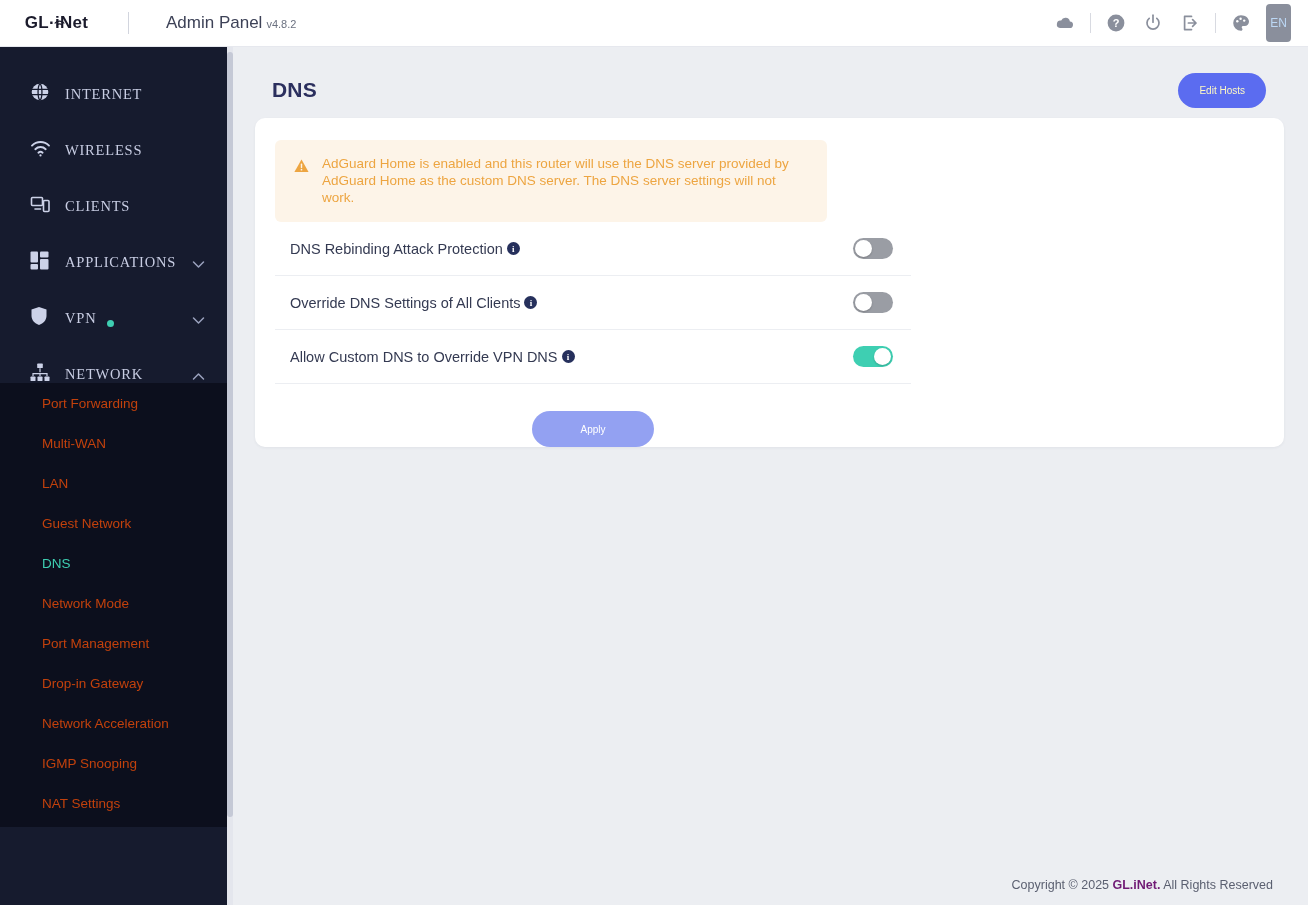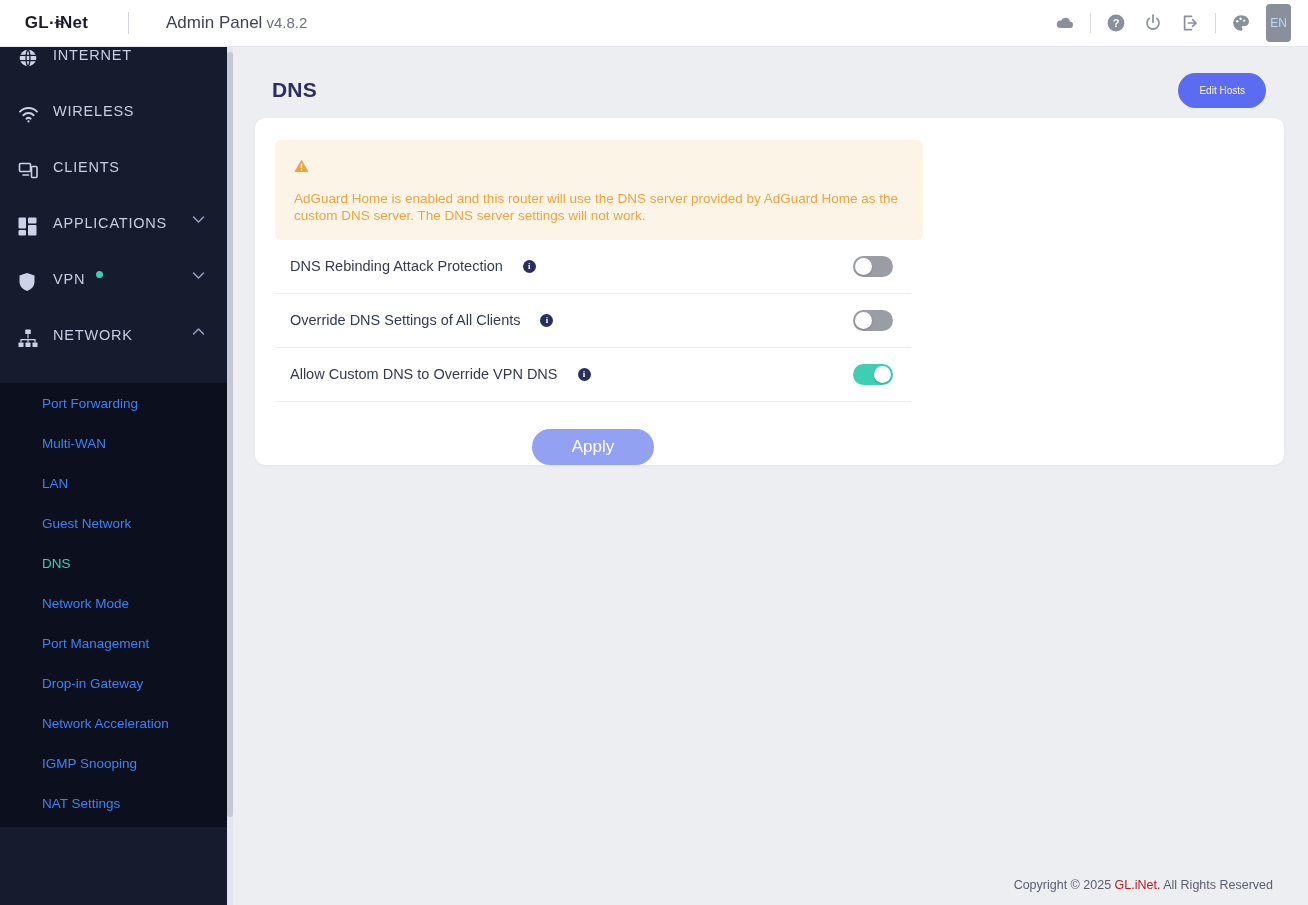--- a/index.html
+++ b/index.html
@@ -32,21 +32,21 @@
     font-size: 11px; color: #1b1b2c;
   }
   .brand-divider {
     width: 1px; height: 22px; background: #d2d5de; margin: 0 0 0 5px;
   }
   .app-title {
     margin-left: 27px;
     font-size: 17px; color: #3d4257; font-weight: 400;
   }
   .app-version {
-    font-size: 15px; color: #6b7180; margin-left: 4px;
+    font-size: 11px; color: #6b7180; margin-left: 4px;
   }
   .header-right {
     margin-left: auto; display: flex; align-items: center;
     gap: 13px; padding-right: 17px;
   }
   .hicon {
     width: 24px; height: 24px; display: flex;
     align-items: center; justify-content: center;
     color: #8a8f9c; cursor: pointer;
   }
@@ -61,22 +61,22 @@
 
   
   .sidebar {
     position: absolute; top: 47px; left: 0;
     width: 227px; height: 858px;
     background: #161b2e;
     overflow: hidden;
   }
   .sb-scroll { width: 227px; }
   .sb-item {
-    height: 56px; display: flex; align-items: flex-start;
-    padding-left: 18px; cursor: pointer; position: relative;
+    height: 56px; display: flex; align-items: flex-end;
+    padding-left: 30px; cursor: pointer; position: relative; font-family: Liberation Serif, serif;
   }
   .sb-item .sb-ico {
     width: 26px; height: 22px; display: flex; align-items: center;
     color: #ccd2e8; flex: 0 0 26px;
   }
   .sb-label {
     font-size: 14.5px; color: #c8cde3; letter-spacing: .8px;
     margin-left: 9px;
   }
   .sb-dot {
@@ -84,21 +84,21 @@
     background: #3ecfb2; margin-left: 11px;
   }
   .sb-chev {
     margin-left: auto; margin-right: 22px;
     color: #9aa2bd; font-size: 11px; line-height: 1;
   }
   .sb-item.expanded { background: #161b2e; }
   .sub-wrap { background: #0c0f1d; padding-bottom: 4px; }
   .sub-item {
     height: 40px; display: flex; align-items: center;
-    padding-left: 42px; font-size: 13.5px; color: #3b82f6;
+    padding-left: 42px; font-size: 13.5px; color: #c2410c;
     cursor: pointer;
   }
   .sub-item.active { color: #3ecfb2; }
 
   
   .sb-track {
     position: absolute; top: 47px; left: 227px;
     width: 6px; height: 858px; background: #e4e6ed; z-index: 4;
   }
   .sb-thumb {
@@ -130,40 +130,40 @@
     font-family: "Liberation Sans", sans-serif;
   }
   .card {
     margin: 9px 25px 0 22px;
     background: #ffffff; border-radius: 10px;
     width: 1029px; min-height: 318px;
     padding: 22px 20px 0 20px;
     box-shadow: 0 1px 3px rgba(40,45,70,.06);
   }
   .notice {
-    width: 648px; margin-left: 0;
+    width: 552px; margin-left: 0;
     background: #fdf4e8; border-radius: 6px;
     display: flex; align-items: flex-start;
-    padding: 15px 16px 16px 19px; gap: 13px; flex-direction: column;
+    padding: 15px 16px 16px 19px; gap: 13px;
   }
   .notice-ico {
     color: #eda541; font-size: 15px; line-height: 1.1;
     flex: 0 0 auto; margin-top: 4px;
   }
   .notice-text {
     font-size: 13.5px; color: #eda541; line-height: 1.27;
   }
   .rows { width: 636px; }
   .row {
     height: 54px; display: flex; align-items: center;
     border-bottom: 1px solid #eceef2;
   }
   .row-label {
     font-size: 14.5px; color: #343a52;
-    display: flex; align-items: center; gap: 20px;
+    display: flex; align-items: center; gap: 4px;
     padding-left: 15px;
   }
   .info-ico {
     width: 13px; height: 13px; border-radius: 50%;
     background: #26305c; color: #fff;
     font-size: 9px; font-weight: bold;
     display: inline-flex; align-items: center; justify-content: center;
     font-family: "Liberation Serif", serif;
     cursor: pointer;
   }
@@ -182,28 +182,28 @@
   .toggle.on { background: #3ecfb2; }
   .toggle.on .knob { left: 21px; }
   .apply-wrap {
     width: 636px; display: flex; justify-content: center;
     padding: 27px 0 0 0;
   }
   .btn-apply {
     background: #93a1f2; color: #ffffff;
     border: none; border-radius: 20px;
     width: 122px; height: 36px;
-    font-size: 17px; cursor: pointer;
+    font-size: 10px; cursor: pointer;
     font-family: "Liberation Sans", sans-serif;
   }
   .footer {
     position: absolute; bottom: 13px; right: 35px;
     font-size: 12.5px; color: #5a5f70;
   }
-  .footer a { color: #b91c1c; text-decoration: none; }
+  .footer a { color: #701a75; text-decoration: none; font-weight: bold; }
 </style>
 </head>
 <body>
 
 <div class="header">
   <div class="brand">
     <span>GL·iNet</span>
     <span class="brand-wave">
       <svg width="11" height="8" viewBox="0 0 11 8">
           <path d="M1 3.2 A6 6 0 0 1 10 3.2" stroke="#1b1b2c" stroke-width="1.1" fill="none" stroke-linecap="round"></path>

